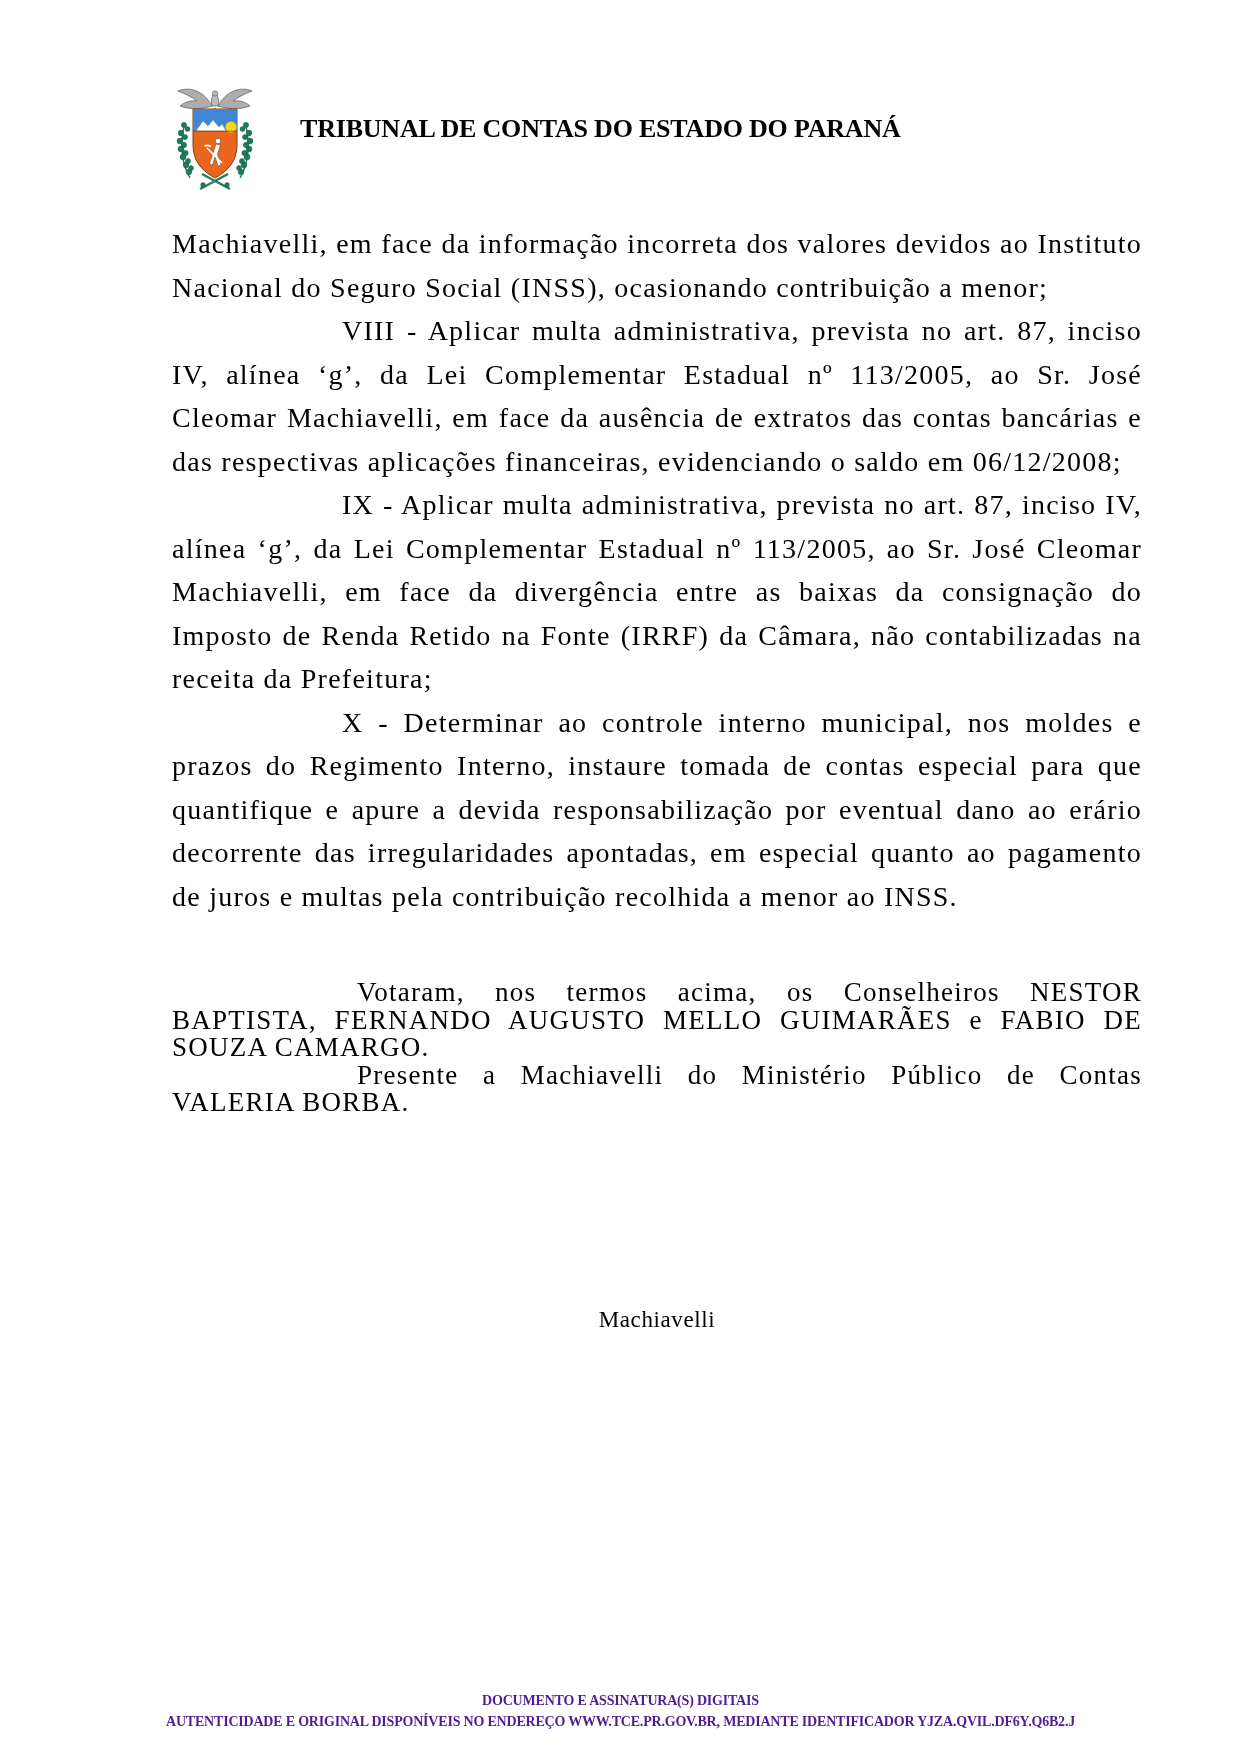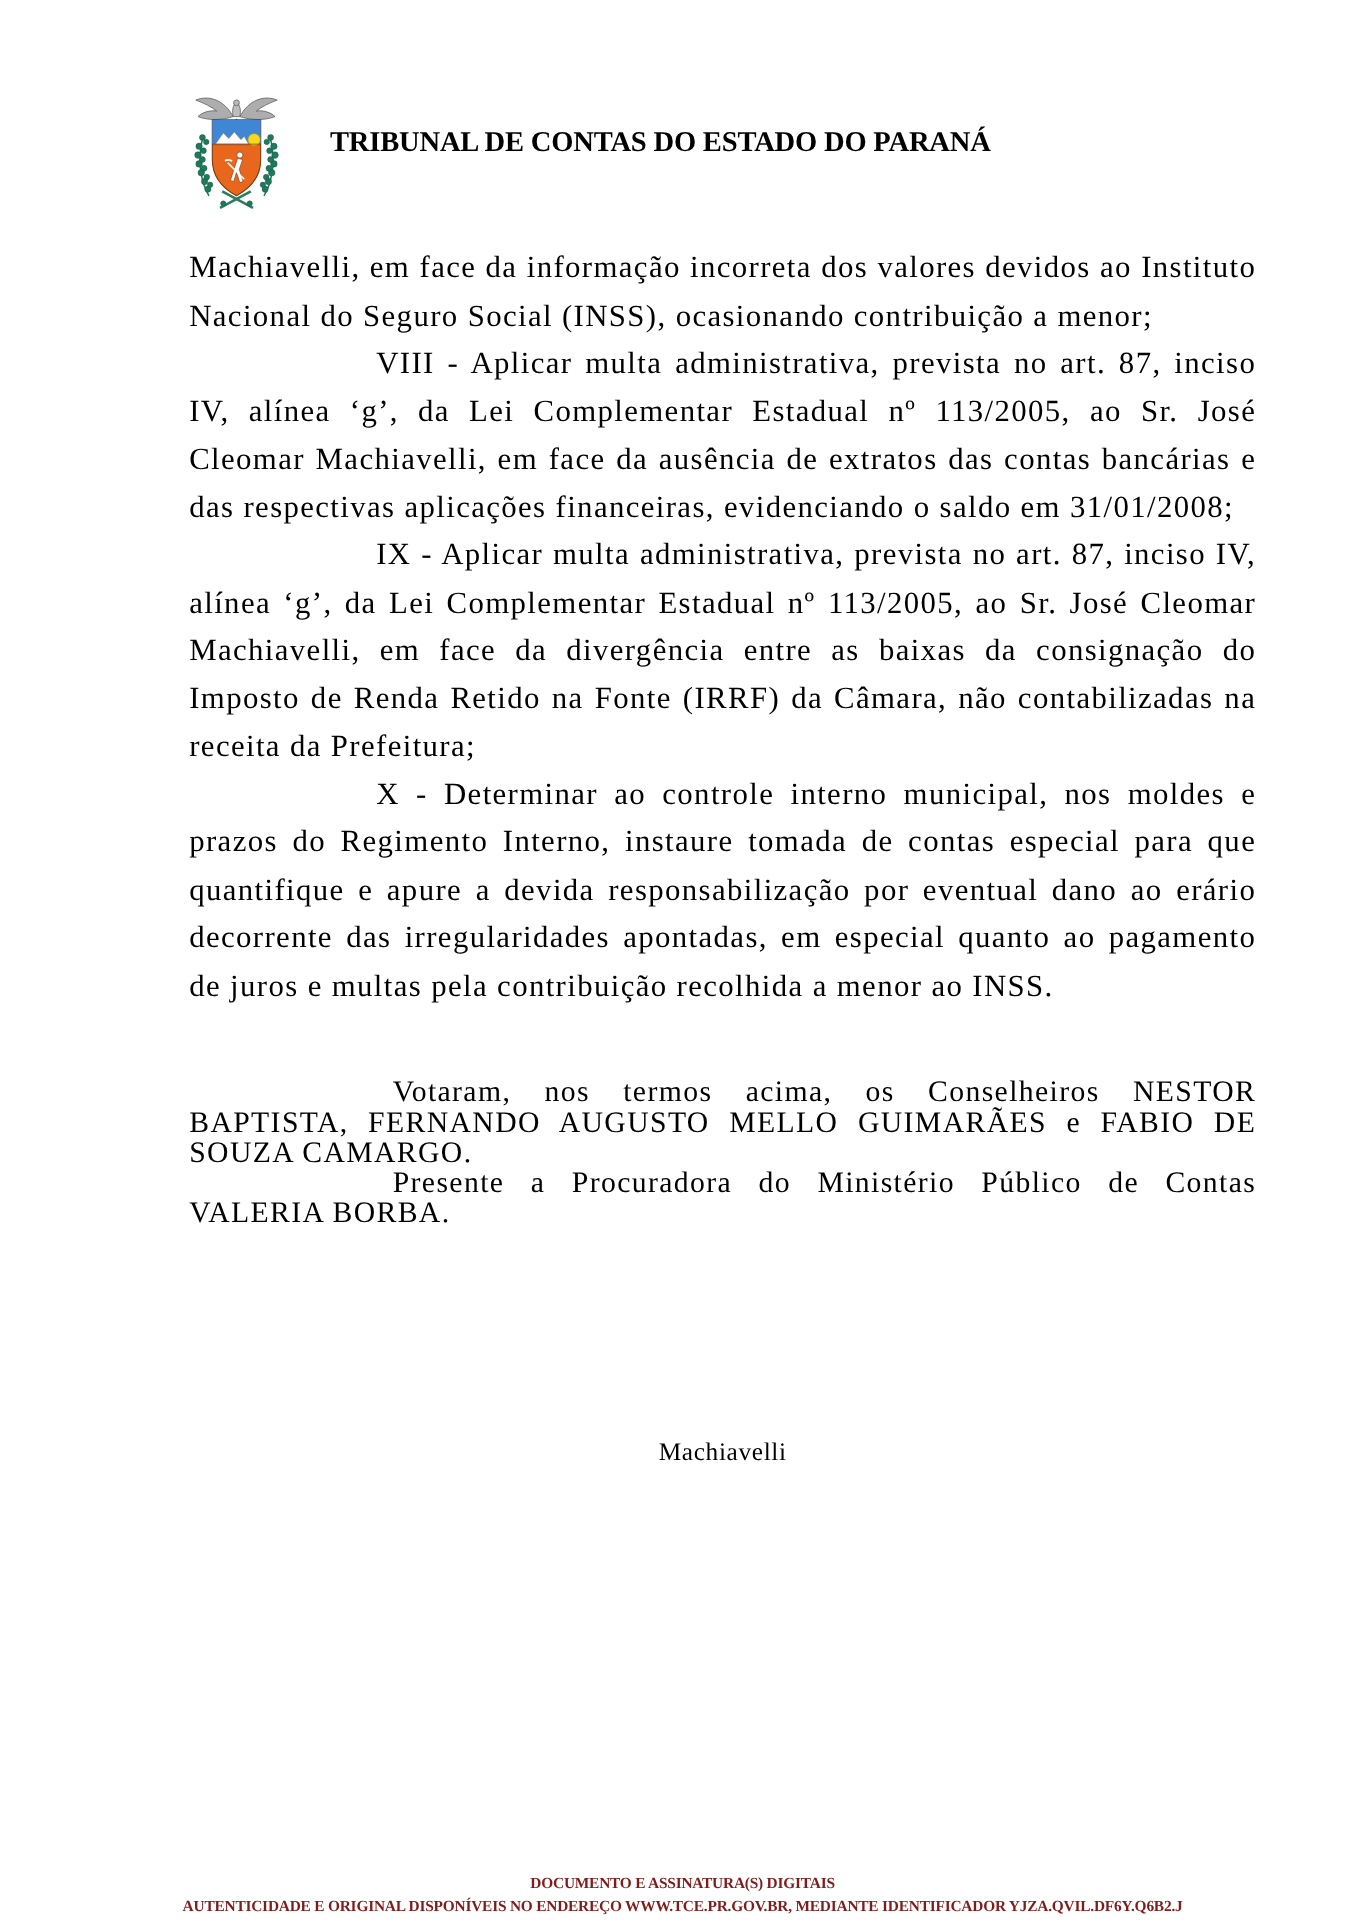--- a/index.html
+++ b/index.html
@@ -52,26 +52,25 @@
   }
   .signature .sig-role{
     font-size:23px;line-height:33px;letter-spacing:0.6px;
   }
   .sig-relator{top:1188px;}
   .sig-presidente{top:1303px;}
   
   .page-footer{
     position:absolute;left:0;right:0;top:1690px;
     text-align:center;
-    color:#7f1d1d;
+    color:#4c1d95;
     font-weight:bold;
     font-size:14px;
     line-height:21px;
     letter-spacing:-0.2px;
-    margin-top:12px;
   }
 </style>
 </head>
 <body>
 
 <div class="page">
 
   <div class="logo">
     <svg viewBox="0 0 90 110" width="90" height="112" xmlns="http://www.w3.org/2000/svg">
 
@@ -132,28 +131,28 @@
           <path d="M34.5,61 Q38,59.5 41,61.5" stroke="#ffffff" stroke-width="1.6" fill="none"></path>
         </g>
       </g>
     </svg>
   </div>
 
   <div class="inst-title">TRIBUNAL DE CONTAS DO ESTADO DO PARANÁ</div>
 
   <div class="doc-body">
     <p class="no-indent">Machiavelli, em face da informação incorreta dos valores devidos ao Instituto Nacional do Seguro Social (INSS), ocasionando contribuição a menor;</p>
-    <p>VIII - Aplicar multa administrativa, prevista no art. 87, inciso IV, alínea ‘g’, da Lei Complementar Estadual nº 113/2005, ao Sr. José Cleomar Machiavelli, em face da ausência de extratos das contas bancárias e das respectivas aplicações financeiras, evidenciando o saldo em 31/01/2008;</p>
+    <p>VIII - Aplicar multa administrativa, prevista no art. 87, inciso IV, alínea ‘g’, da Lei Complementar Estadual nº 113/2005, ao Sr. José Cleomar Machiavelli, em face da ausência de extratos das contas bancárias e das respectivas aplicações financeiras, evidenciando o saldo em 06/12/2008;</p>
     <p>IX - Aplicar multa administrativa, prevista no art. 87, inciso IV, alínea ‘g’, da Lei Complementar Estadual nº 113/2005, ao Sr. José Cleomar Machiavelli, em face da divergência entre as baixas da consignação do Imposto de Renda Retido na Fonte (IRRF) da Câmara, não contabilizadas na receita da Prefeitura;</p>
     <p>X - Determinar ao controle interno municipal, nos moldes e prazos do Regimento Interno, instaure tomada de contas especial para que quantifique e apure a devida responsabilização por eventual dano ao erário decorrente das irregularidades apontadas, em especial quanto ao pagamento de juros e multas pela contribuição recolhida a menor ao INSS.</p>
   </div>
 
   <div class="session-notes">
     <p>Votaram, nos termos acima, os Conselheiros NESTOR BAPTISTA, FERNANDO AUGUSTO MELLO GUIMARÃES e FABIO DE SOUZA CAMARGO.</p>
-    <p>Presente a Procuradora do Ministério Público de Contas VALERIA BORBA.</p>
+    <p>Presente a Machiavelli do Ministério Público de Contas VALERIA BORBA.</p>
   </div>
 
 
   <div class="signature sig-presidente">
     <div class="sig-role">Machiavelli</div>
   </div>
 
   <div class="page-footer">
     <div>DOCUMENTO E ASSINATURA(S) DIGITAIS</div>
     <div>AUTENTICIDADE E ORIGINAL DISPONÍVEIS NO ENDEREÇO WWW.TCE.PR.GOV.BR, MEDIANTE IDENTIFICADOR YJZA.QVIL.DF6Y.Q6B2.J</div>

